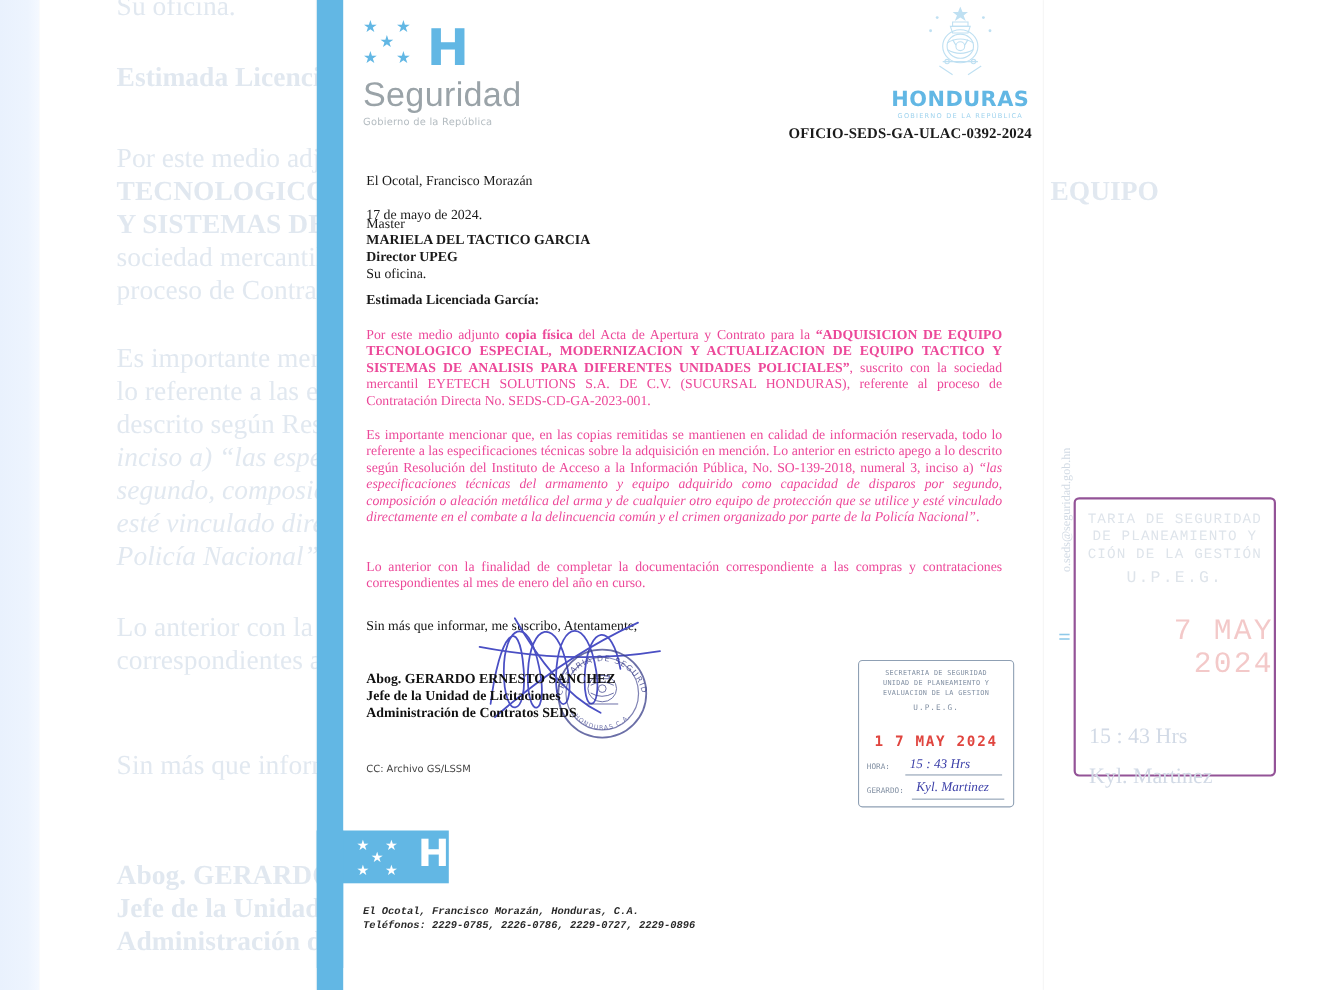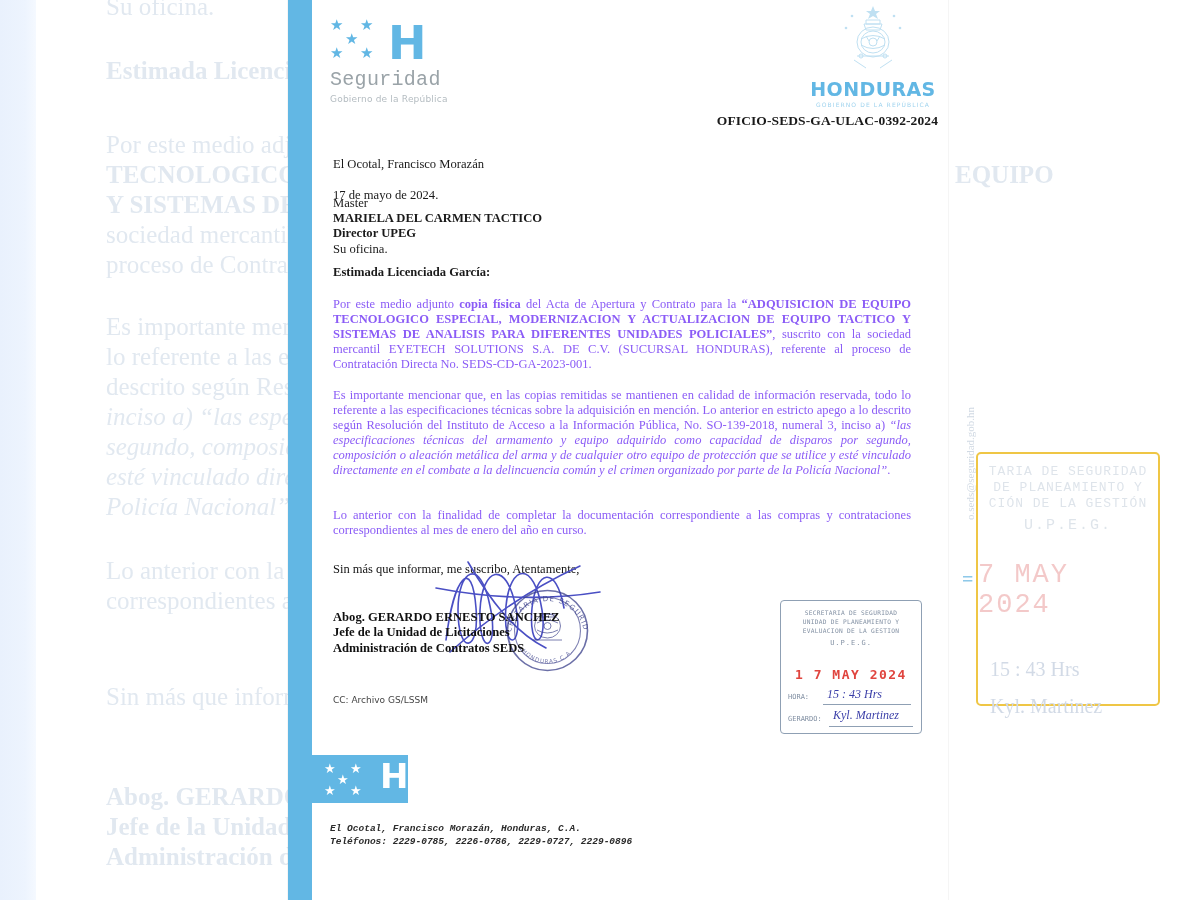--- a/index.html
+++ b/index.html
@@ -27,45 +27,45 @@
   #ul-blue-bar{position:absolute;left:648px;top:0px;width:58px;height:1900px;
     background:#7cc3e8;opacity:.85;}
 
   .ul-line{position:absolute;white-space:nowrap;font-size:25px;line-height:29px;}
 
   
   #ul-sig{position:absolute;left:430px;top:555px;width:240px;height:200px;opacity:.35;}
 
   
   #ul-stamp{position:absolute;left:940px;top:632px;width:180px;height:250px;
-    border:2px solid #eab308;border-radius:5px;opacity:.75;}
+    border:2px solid #701a75;border-radius:5px;opacity:.75;}
   #ul-stamp .s-hdr{font-size:13px;color:#d3dbe4;letter-spacing:1px;text-align:center;
     margin-top:10px;line-height:16px;font-family:"Liberation Mono",monospace;}
-  #ul-stamp .s-date{font-size:27px;color:#f0b8b8;text-align:left;margin-top:26px;
+  #ul-stamp .s-date{font-size:27px;color:#f0b8b8;text-align:right;margin-top:26px;
     font-family:"Liberation Mono",monospace;letter-spacing:2px;}
   #ul-stamp .s-hora{font-size:20px;color:#c3cede;margin:38px 0 0 12px;
     font-family:"Liberation Serif",serif;}
   #ul-stamp .s-rec{font-size:20px;color:#c3cede;margin:14px 0 0 12px;
     font-family:"Liberation Serif",serif;}
   #ul-email{position:absolute;left:928px;top:700px;font-size:11px;color:#d0d9e3;
     transform:rotate(-90deg);transform-origin:left top;white-space:nowrap;}
   #ul-eq{position:absolute;left:926px;top:748px;color:#8fc9e9;font-size:20px;font-weight:bold;}
 
   
   #letter{position:absolute;left:288px;top:0;width:660px;height:900px;
     background:#ffffff;box-shadow:0 0 0 1px rgba(0,0,0,0.04);}
   #letter-blue-bar{position:absolute;left:0;top:0;width:24px;height:900px;background:#62b7e4;}
 
   
   #logo-seguridad{position:absolute;left:42px;top:18px;width:200px;}
   #stars-h{position:relative;height:48px;}
   .star{position:absolute;color:#62b7e4;font-size:15px;line-height:15px;}
   .h-letter{position:absolute;left:58px;top:3px;font-family:"DejaVu Sans",sans-serif;
     font-weight:bold;font-size:46px;color:#62b7e4;line-height:44px;}
-  #seguridad-word{font-family:Liberation Mono, monospace;font-size:20px;color:#9aa3a8;
+  #seguridad-word{font-family:Liberation Sans, sans-serif;font-size:31px;color:#9aa3a8;
     margin-top:2px;letter-spacing:.3px;}
   #seguridad-sub{font-family:"DejaVu Sans",sans-serif;font-size:9px;color:#b4bcc1;
     margin-top:3px;letter-spacing:.2px;}
 
   #logo-honduras{position:absolute;left:520px;top:6px;width:130px;text-align:center;}
   #arms{width:86px;height:66px;margin:0 auto;}
   #honduras-word{font-family:"DejaVu Sans",sans-serif;font-weight:bold;font-size:19px;
     color:#62b7e4;letter-spacing:.4px;margin-top:2px;}
   #honduras-sub{font-family:"DejaVu Sans",sans-serif;font-size:6px;color:#9fd3ee;
     letter-spacing:1.1px;margin-top:1px;}
@@ -73,21 +73,21 @@
   #oficio-no{position:absolute;left:60px;top:113px;width:590px;text-align:right;
     font-weight:bold;font-size:13.5px;color:#1a1a1a;letter-spacing:.1px;}
 
   .body-txt{position:absolute;color:#1a1a1a;font-size:12.6px;line-height:15.2px;}
   #place-date{left:45px;top:142px;white-space:pre-line;}
   #addressee{left:45px;top:196px;}
   #addressee .b{font-weight:bold;}
   #salutation{left:45px;top:265px;font-weight:bold;}
 
   .para{position:absolute;left:45px;width:578px;text-align:justify;
-    font-size:12.5px;line-height:14.9px;color:#8b5cf6;}
+    font-size:12.5px;line-height:14.9px;color:#ec4899;}
   .para b{font-weight:bold;}
   .para i{font-style:italic;}
 
   #p1{top:297px;}
   #p2{top:388px;}
   #p3{top:508px;}
   #closing{position:absolute;left:45px;top:562px;font-size:12.5px;color:#131313;}
 
   #signer{position:absolute;left:45px;top:610px;font-weight:bold;font-size:12.6px;
     line-height:15.4px;color:#101010;}
@@ -223,21 +223,21 @@
 
   <div id="oficio-no">OFICIO-SEDS-GA-ULAC-0392-2024</div>
 
   <div class="body-txt" id="place-date">
     <div>El Ocotal, Francisco Morazán</div>
     <div>17 de mayo de 2024.</div>
   </div>
 
   <div class="body-txt" id="addressee">
     <div>Master</div>
-    <div class="b">MARIELA DEL CARMEN TACTICO</div>
+    <div class="b">MARIELA DEL TACTICO GARCIA</div>
     <div class="b">Director UPEG</div>
     <div>Su oficina.</div>
   </div>
 
   <div class="body-txt" id="salutation">Estimada Licenciada García:</div>
 
   <div class="para" id="p1">
     <span>Por este medio adjunto </span><b>copia física</b><span> del Acta de Apertura y Contrato para la </span><b>“ADQUISICION DE EQUIPO TECNOLOGICO ESPECIAL, MODERNIZACION Y ACTUALIZACION DE EQUIPO TACTICO Y SISTEMAS DE ANALISIS PARA DIFERENTES UNIDADES POLICIALES”</b><span>, suscrito con la sociedad mercantil EYETECH SOLUTIONS S.A. DE C.V. (SUCURSAL HONDURAS), referente al proceso de Contratación Directa No. SEDS-CD-GA-2023-001.</span>
   </div>
 

